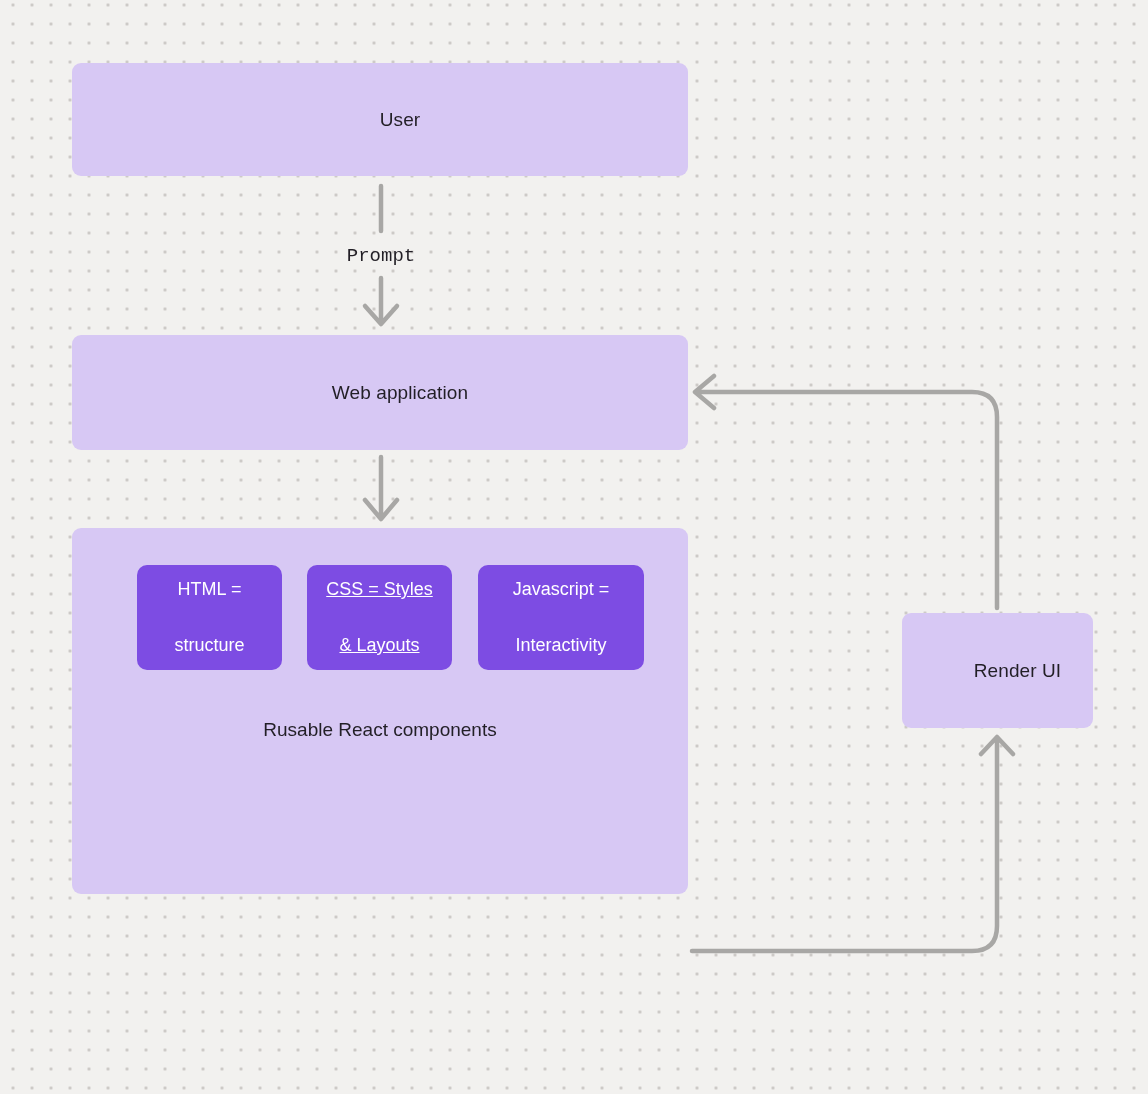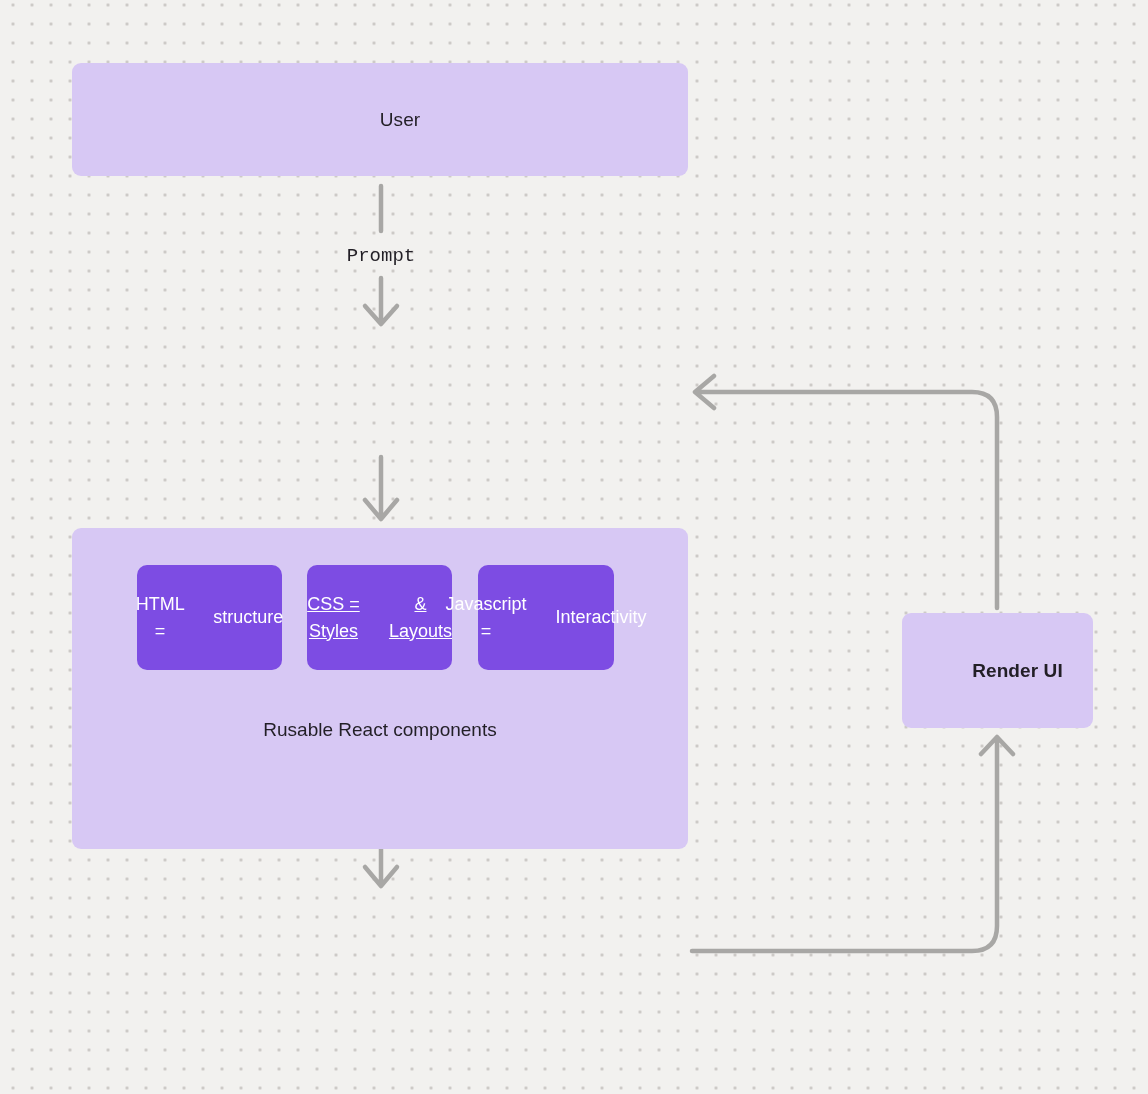--- a/index.html
+++ b/index.html
@@ -58,27 +58,28 @@
   .group-node {
     position: absolute;
     background: var(--node-fill);
     border-radius: 9px;
   }
   .chip {
     position: absolute;
     background: var(--chip-fill);
     border-radius: 10px;
     display: flex;
+    flex-direction: column;
     align-items: center;
     justify-content: center;
     color: var(--text-light);
     font-size: 18px;
     font-weight: 500;
     line-height: 27px;
-    text-align: center;
+    text-align: right;
     gap: 29px;
   }
   .group-caption {
     position: absolute;
     left: 0;
     width: 100%;
     text-align: center;
     color: var(--text-dark);
     font-size: 19px;
     font-weight: 500;
@@ -111,36 +112,39 @@
 
     <path class="connector" d="M 997 608 L 997 417 Q 997 392 972 392 L 699 392 M 714 376 L 695 392 L 714 408"></path>
   </svg>
 
   <div class="node" style="left:72px; top:63px; width:616px; height:113px;">
     <span>User</span>
   </div>
 
   <div class="edge-label" style="left:321px; top:245px; width:120px;">Prompt</div>
 
+  <div class="node" style="left:72px; top:335px; width:616px; height:115px;">
+    <span>Web application</span>
+  </div>
 
-  <div class="group-node" style="left:72px; top:528px; width:616px; height:321px;">
+  <div class="group-node" style="left:72px; top:528px; width:616px; height:366px;">
     <div class="group-caption" style="top:191px;">Rusable React components</div>
   </div>
 
   <div class="chip" style="left:137px; top:565px; width:145px; height:105px;">
     <span>HTML =</span>
     <span>structure</span>
   </div>
   <div class="chip" style="left:307px; top:565px; width:145px; height:105px;text-decoration:underline;">
     <span>CSS = Styles</span>
     <span>&amp; Layouts</span>
   </div>
-  <div class="chip" style="left:478px; top:565px; width:136px; height:105px;">
+  <div class="chip" style="left:478px; top:565px; width:166px; height:105px;">
     <span>Javascript =</span>
     <span>Interactivity</span>
   </div>
 
 
-  <div class="node" style="left:902px; top:613px; width:191px; height:115px;font-weight:bold;">
+  <div class="node" style="left:902px; top:613px; width:191px; height:115px;">
     <span>Render UI</span>
   </div>
 
 </div>
 
 </body></html>

